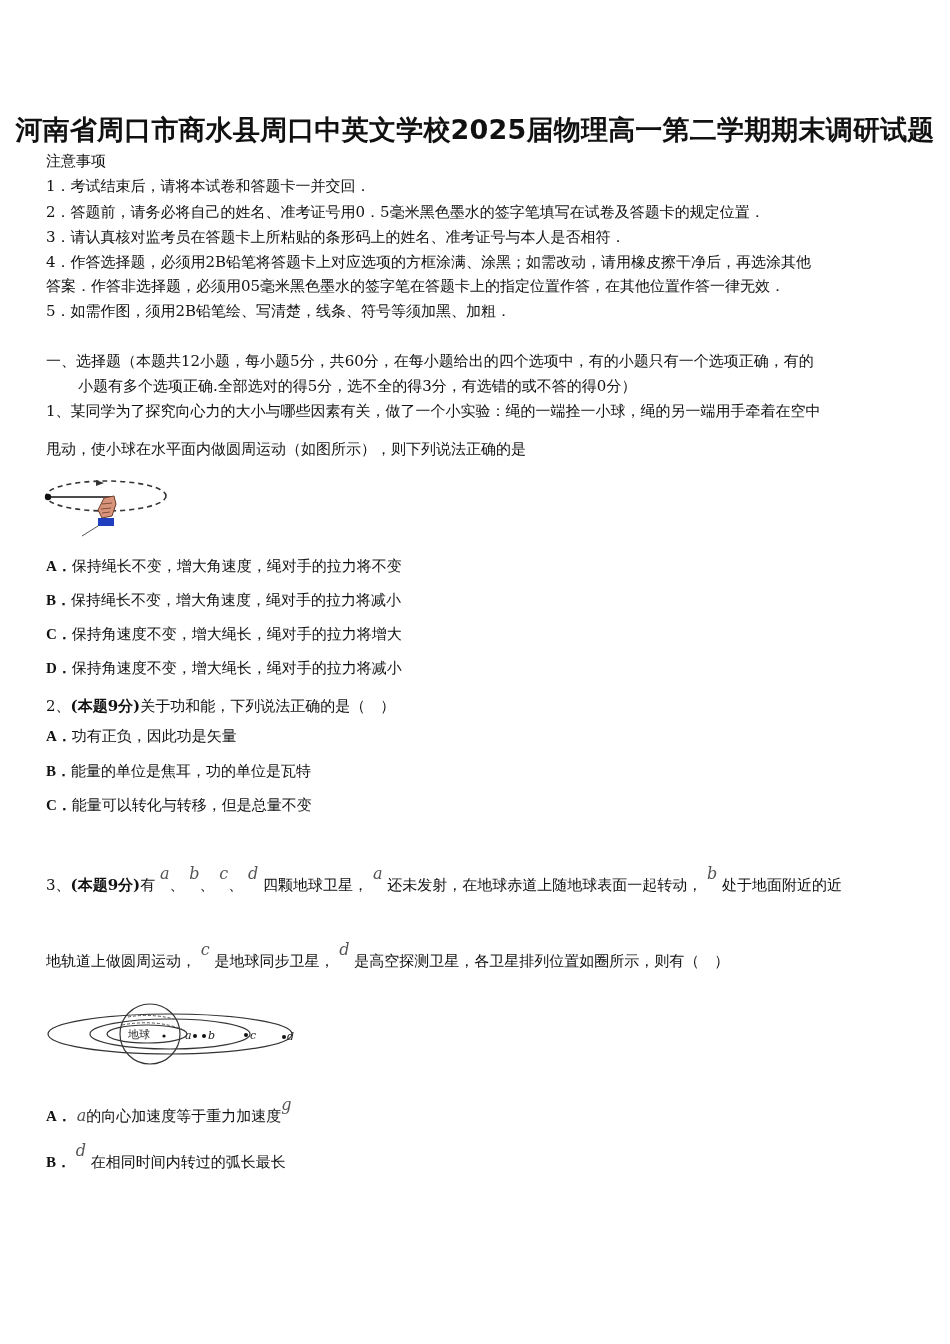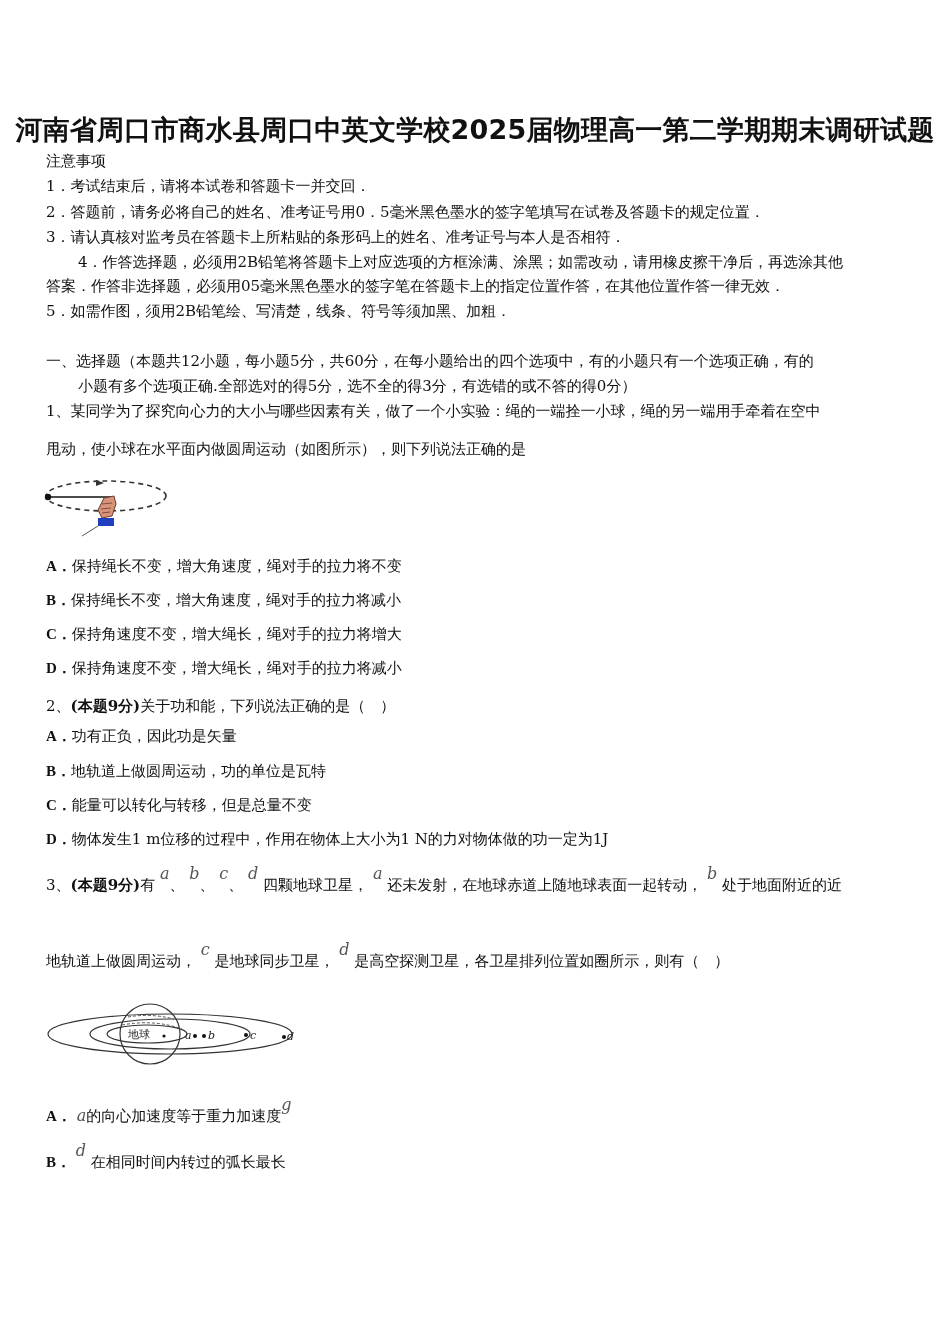--- a/index.html
+++ b/index.html
@@ -32,21 +32,21 @@
 <body>
 
 <div class="page">
 
   <div class="abs title">河南省周口市商水县周口中英文学校2025届物理高一第二学期期末调研试题</div>
 
   <div class="abs line" style="top:151px;">注意事项</div>
   <div class="abs line" style="top:176px;">1．考试结束后，请将本试卷和答题卡一并交回．</div>
   <div class="abs line" style="top:202px;">2．答题前，请务必将自己的姓名、准考证号用0．5毫米黑色墨水的签字笔填写在试卷及答题卡的规定位置．</div>
   <div class="abs line" style="top:227px;">3．请认真核对监考员在答题卡上所粘贴的条形码上的姓名、准考证号与本人是否相符．</div>
-  <div class="abs line" style="top:252px;margin-left:32px;">4．作答选择题，必须用2B铅笔将答题卡上对应选项的方框涂满、涂黑；如需改动，请用橡皮擦干净后，再选涂其他</div>
+  <div class="abs line" style="top:252px;">4．作答选择题，必须用2B铅笔将答题卡上对应选项的方框涂满、涂黑；如需改动，请用橡皮擦干净后，再选涂其他</div>
   <div class="abs line" style="top:276px;">答案．作答非选择题，必须用05毫米黑色墨水的签字笔在答题卡上的指定位置作答，在其他位置作答一律无效．</div>
   <div class="abs line" style="top:301px;">5．如需作图，须用2B铅笔绘、写清楚，线条、符号等须加黑、加粗．</div>
 
   <div class="abs line" style="top:351px;">一、选择题（本题共12小题，每小题5分，共60分，在每小题给出的四个选项中，有的小题只有一个选项正确，有的</div>
   <div class="abs line" style="top:376px;margin-left:32px;">小题有多个选项正确.全部选对的得5分，选不全的得3分，有选错的或不答的得0分）</div>
 
   <div class="abs line" style="top:401px;">1、某同学为了探究向心力的大小与哪些因素有关，做了一个小实验：绳的一端拴一小球，绳的另一端用手牵着在空中</div>
   <div class="abs line" style="top:439px;">甩动，使小球在水平面内做圆周运动（如图所示），则下列说法正确的是</div>
 
   <figure style="left:42px; top:470px; width:128px; height:72px;">
@@ -62,23 +62,22 @@
     </svg>
   </figure>
 
   <div class="abs line" style="top:556px;"><span class="opt-letter">A．</span><span>保持绳长不变，增大角速度，绳对手的拉力将不变</span></div>
   <div class="abs line" style="top:590px;"><span class="opt-letter">B．</span><span>保持绳长不变，增大角速度，绳对手的拉力将减小</span></div>
   <div class="abs line" style="top:624px;"><span class="opt-letter">C．</span><span>保持角速度不变，增大绳长，绳对手的拉力将增大</span></div>
   <div class="abs line" style="top:658px;"><span class="opt-letter">D．</span><span>保持角速度不变，增大绳长，绳对手的拉力将减小</span></div>
 
   <div class="abs line" style="top:696px;"><span>2、</span><span class="bold">(本题9分)</span><span>关于功和能，下列说法正确的是（　）</span></div>
   <div class="abs line" style="top:726px;"><span class="opt-letter">A．</span><span>功有正负，因此功是矢量</span></div>
-  <div class="abs line" style="top:761px;"><span class="opt-letter">B．</span><span>地轨道上做圆周运动，功的单位是瓦特</span></div>
+  <div class="abs line" style="top:761px;"><span class="opt-letter">B．</span><span>能量的单位是焦耳，功的单位是瓦特</span></div>
   <div class="abs line" style="top:795px;"><span class="opt-letter">C．</span><span>能量可以转化与转移，但是总量不变</span></div>
-  <div class="abs line" style="top:829px;"><span class="opt-letter">D．</span><span>物体发生1 m位移的过程中，作用在物体上大小为1 N的力对物体做的功一定为1J</span></div>
 
   <div class="abs line" style="top:875px;">
     <span>3、</span><span class="bold">(本题9分)</span><span>有</span>
     <span class="var sup">a</span><span>、</span>
     <span class="var sup">b</span><span>、</span>
     <span class="var sup">c</span><span>、</span>
     <span class="var sup">d</span>
     <span>四颗地球卫星，</span>
     <span class="var sup">a</span>
     <span>还未发射，在地球赤道上随地球表面一起转动，</span>

